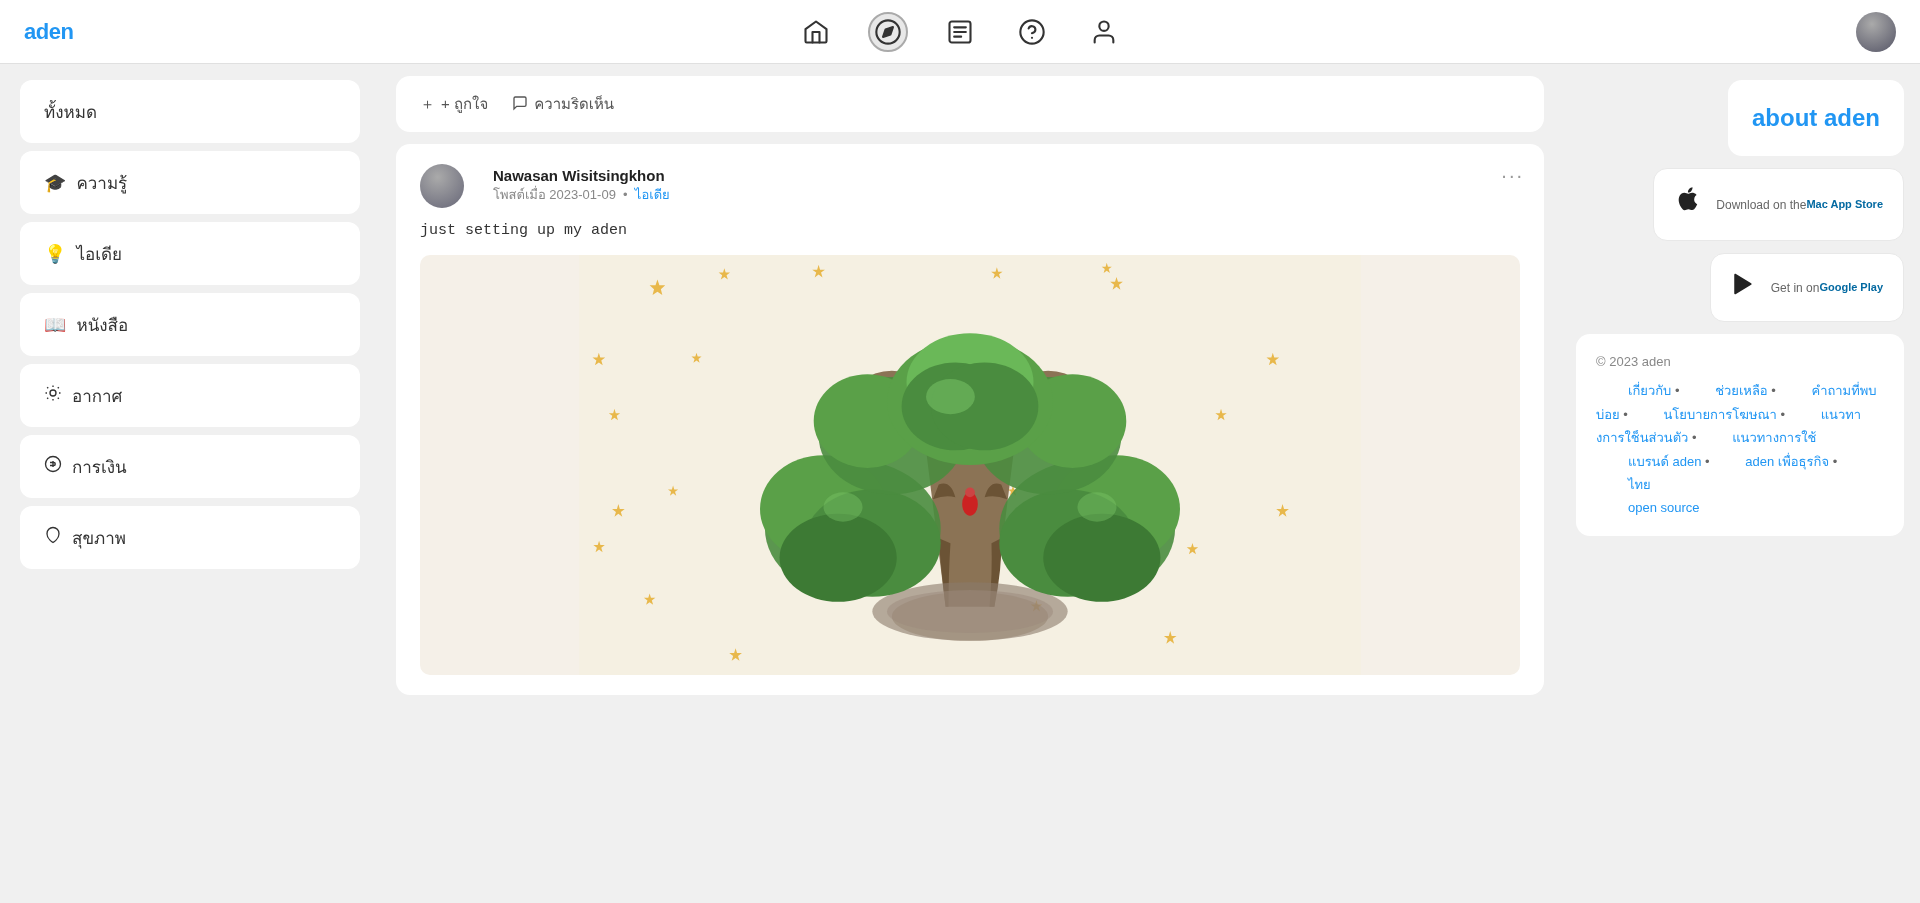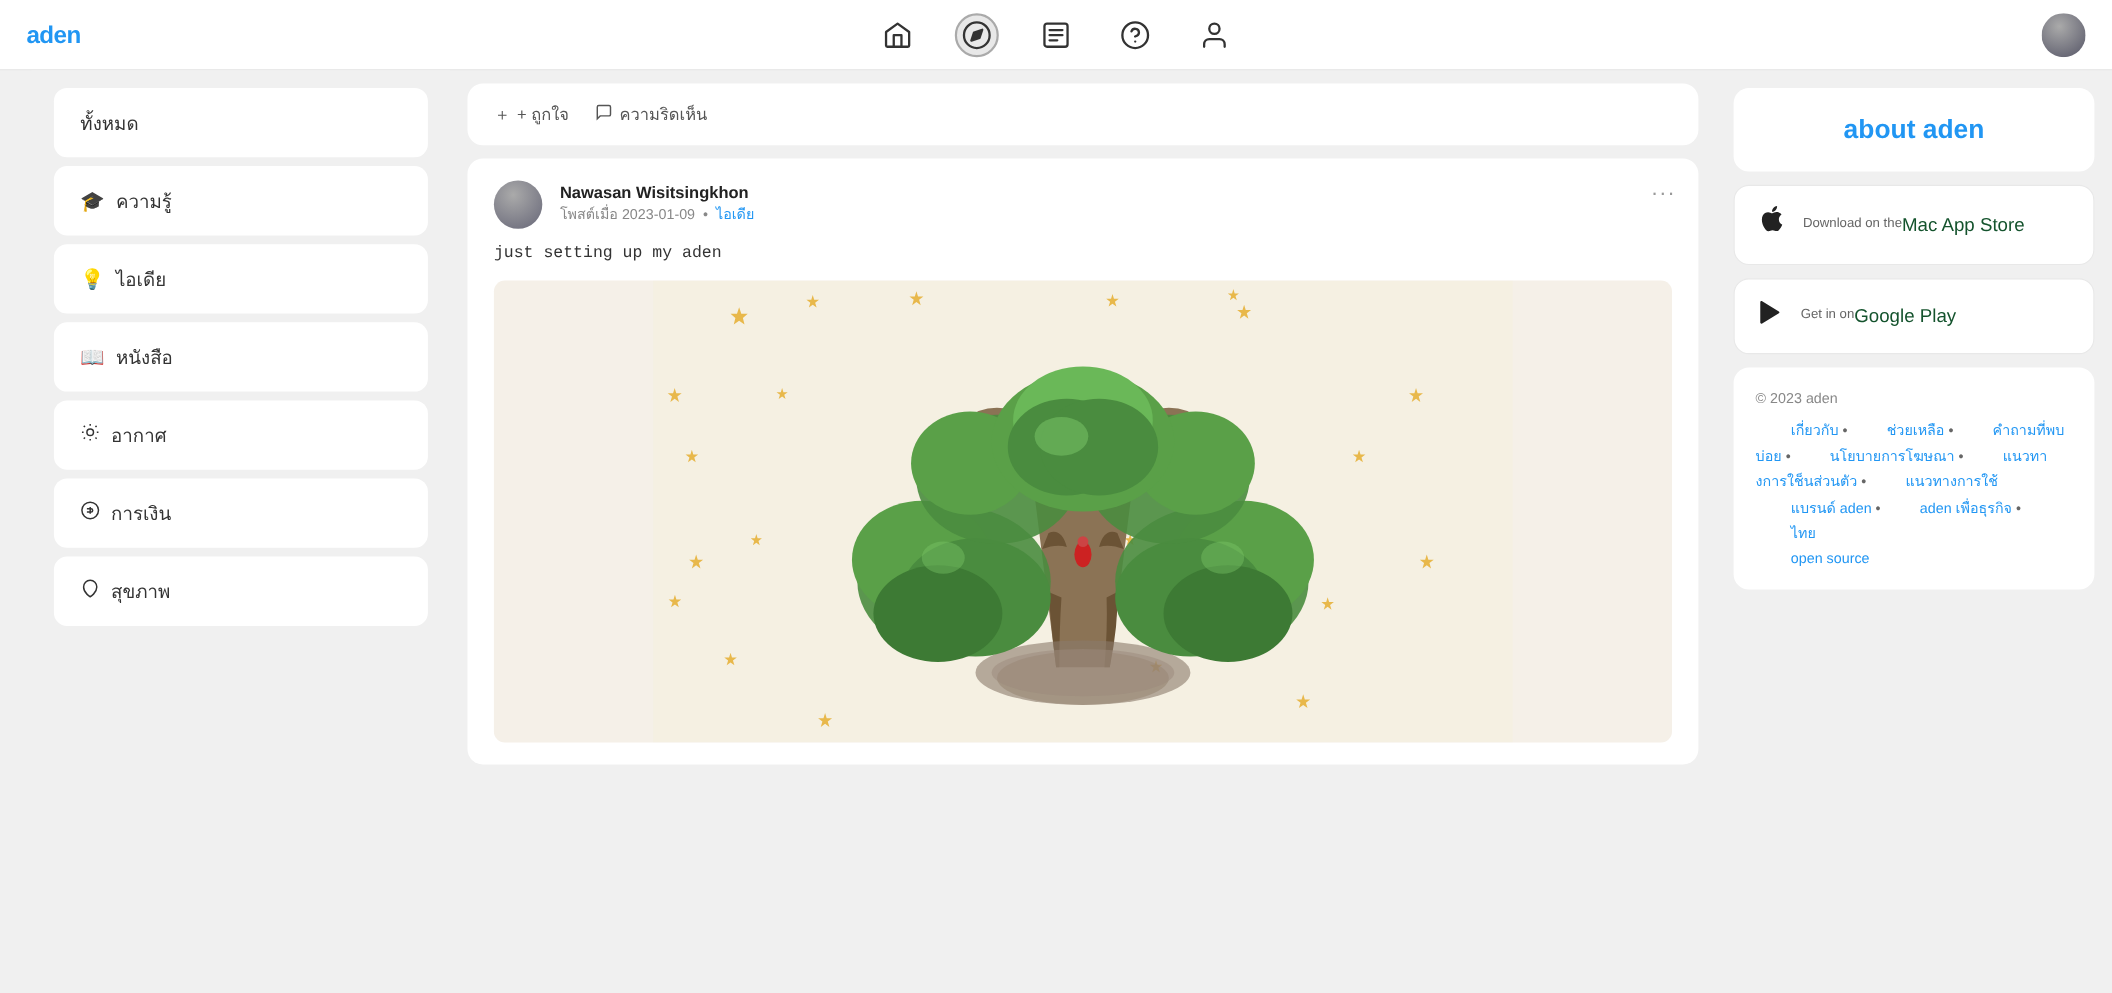--- a/index.html
+++ b/index.html
@@ -130,21 +130,21 @@
     
     .post-card {
       background: #fff;
       border-radius: 14px;
       padding: 20px 24px;
       position: relative;
     }
     .post-header {
       display: flex;
       align-items: center;
-      gap: 16px;
+      gap: 29px;
       margin-bottom: 14px;
     }
     .post-avatar {
       width: 44px;
       height: 44px;
       border-radius: 50%;
       background: radial-gradient(circle at 40% 30%, #aaa, #667);
       flex-shrink: 0;
     }
     .post-meta { display: flex; flex-direction: column; }
@@ -185,20 +185,21 @@
     }
 
     
     .right-sidebar {
       width: 360px;
       min-width: 360px;
       padding: 16px;
       display: flex;
       flex-direction: column;
       gap: 12px;
+      align-items: flex-end;
     }
     .about-card {
       background: #fff;
       border-radius: 14px;
       padding: 24px;
       text-align: center;
     }
     .about-title {
       font-size: 24px;
       font-weight: 400;
@@ -214,21 +215,21 @@
       padding: 16px 20px;
       display: flex;
       align-items: center;
       gap: 14px;
       cursor: pointer;
       border: 1px solid #e8e8e8;
     }
     .store-icon { font-size: 26px; color: #333; }
     .store-text { display: flex; }
     .store-text-top { font-size: 12px; color: #666; }
-    .store-text-bottom { font-size: 17px; font-weight: 400; color: #14532d; }
+    .store-text-bottom { font-size: 11px; font-weight: 700; color: #0369a1; }
     .footer-info {
       background: #fff;
       border-radius: 14px;
       padding: 16px 20px;
       font-size: 13px;
       color: #666;
       line-height: 1.8;
     }
     .footer-info .year { color: #888; margin-bottom: 6px; }
     .footer-info a { color: #2196F3; text-decoration: none; margin-left: 32px; }
@@ -280,21 +281,21 @@
     </div>
   </nav>
 
   <div class="header-avatar">
     <div class="avatar-img"></div>
   </div>
 </header>
 
 <div class="layout">
 
-  <aside class="sidebar" style="position:relative;margin-left:29px;">
+  <aside class="sidebar" style="position:relative;">
     <button class="sidebar-item">
       <span>ทั้งหมด</span>
     </button>
     <button class="sidebar-item">
       <span class="sidebar-icon">🎓</span>
       <span>ความรู้</span>
     </button>
     <button class="sidebar-item">
       <span class="sidebar-icon">💡</span>
       <span>ไอเดีย</span>

